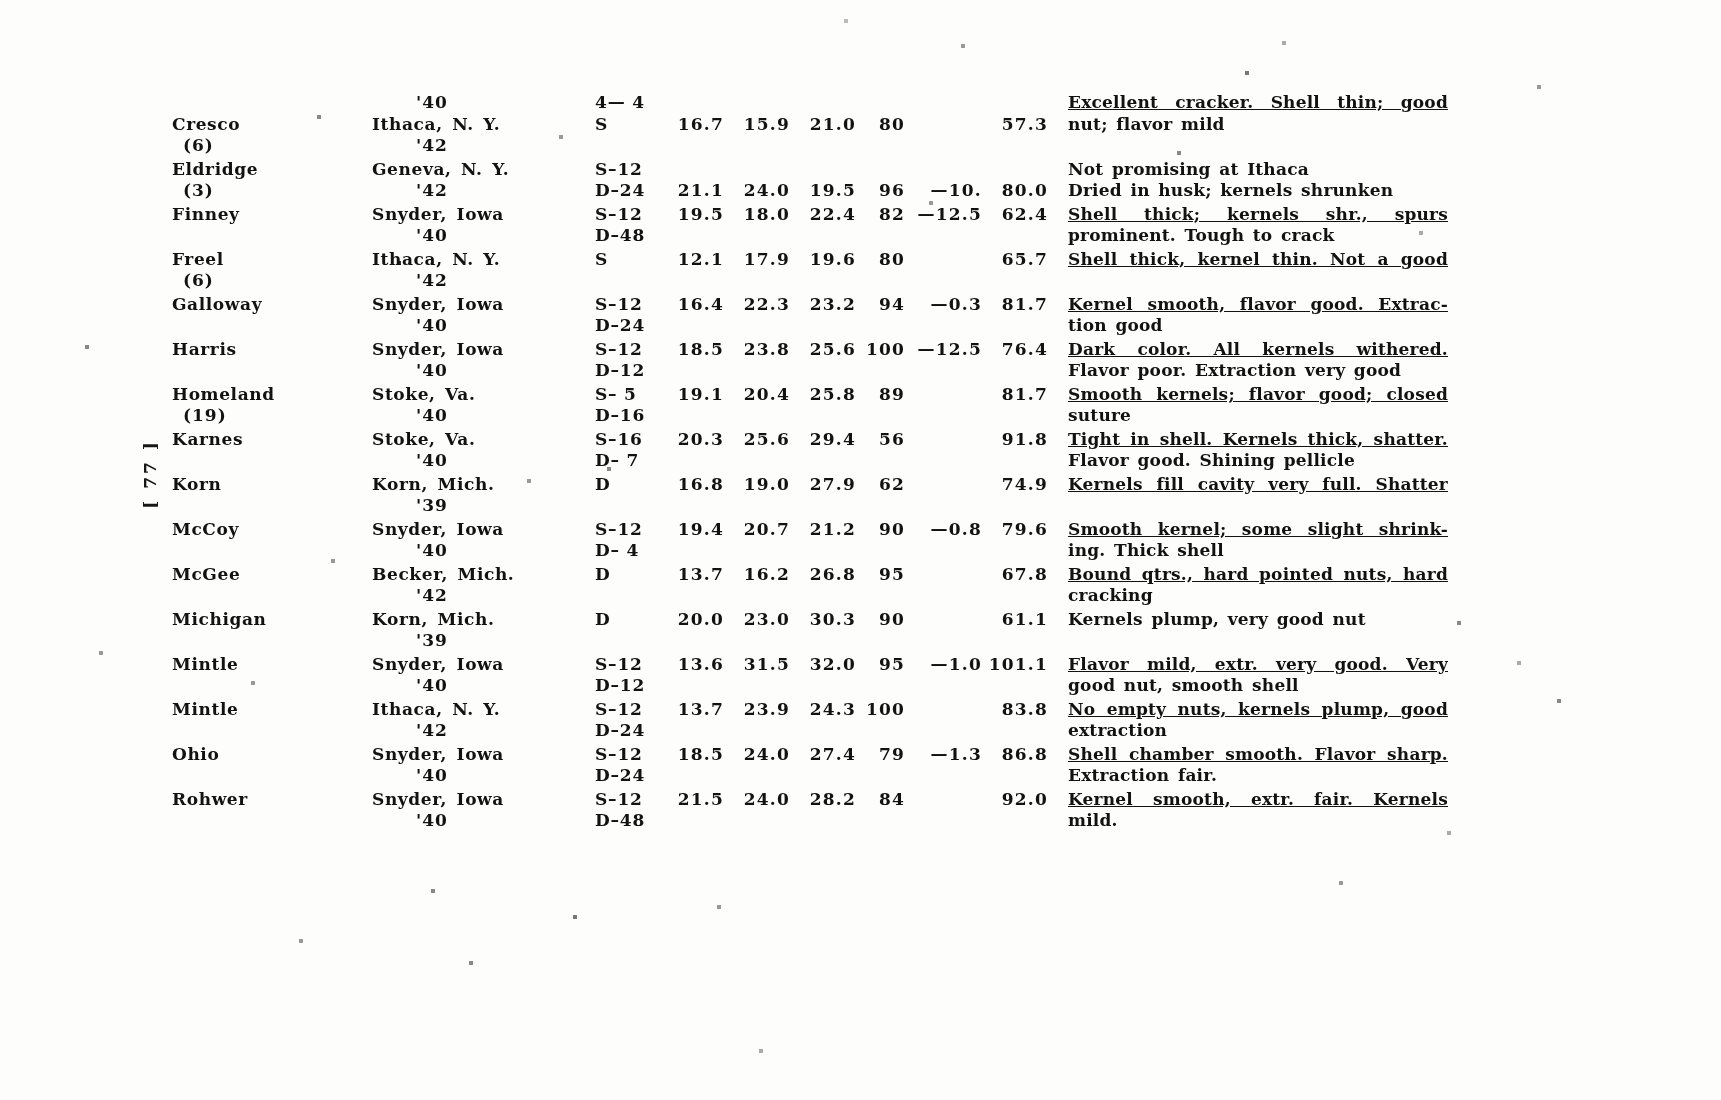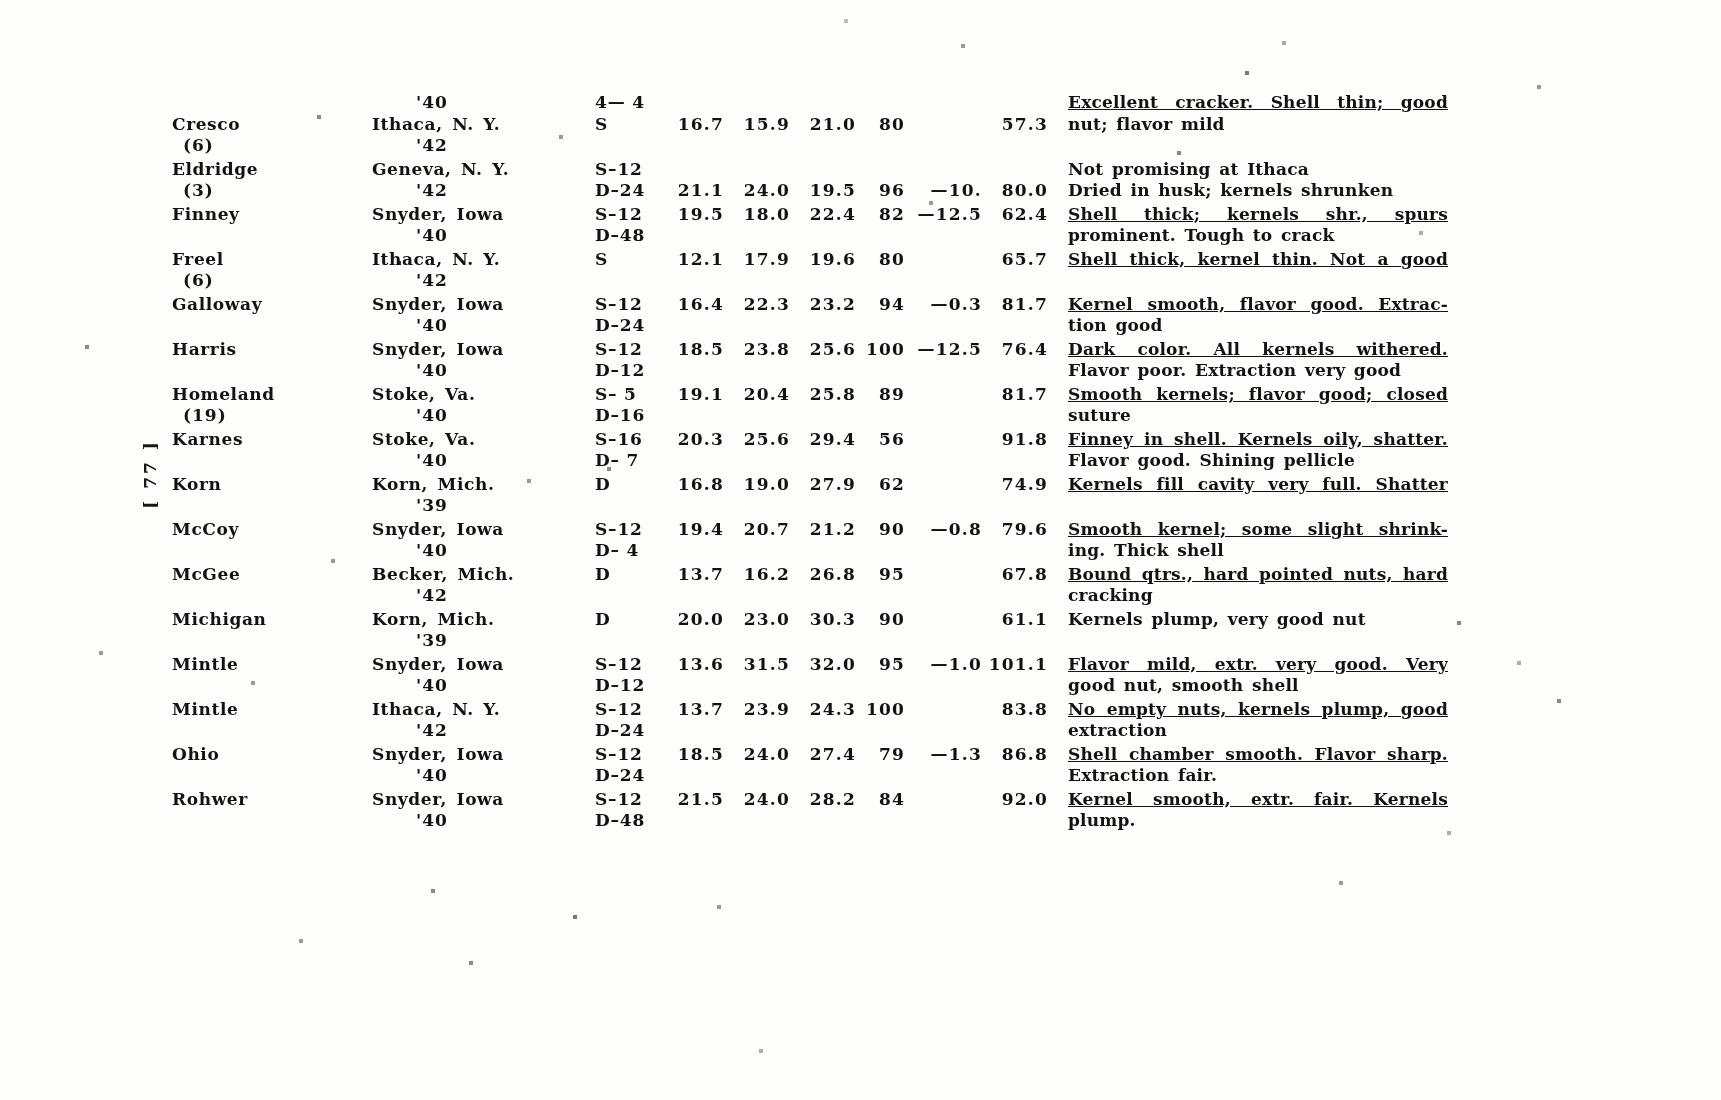--- a/index.html
+++ b/index.html
@@ -277,21 +277,21 @@
           <span class="c-name">Karnes</span>
           <span class="c-src">Stoke, Va.</span>
           <span class="c-code">S–16</span>
           <span class="c-num">20.3</span>
           <span class="c-num">25.6</span>
           <span class="c-num">29.4</span>
           <span class="c-num">56</span>
           <span class="c-num"></span>
           <span class="c-num">91.8</span>
           <span class=""></span>
-          <span class="c-rem just">Finney in shell. Kernels oily, shatter.</span>
+          <span class="c-rem just">Tight in shell. Kernels thick, shatter.</span>
         </div>
         <div class="line">
           <span class="c-name"></span>
           <span class="c-src year">'40</span>
           <span class="c-code">D– 7</span>
           <span class="c-num"></span>
           <span class="c-num"></span>
           <span class="c-num"></span>
           <span class="c-num"></span>
           <span class="c-num"></span>
@@ -514,17 +514,17 @@
           <span class="c-name"></span>
           <span class="c-src year">'40</span>
           <span class="c-code">D–48</span>
           <span class="c-num"></span>
           <span class="c-num"></span>
           <span class="c-num"></span>
           <span class="c-num"></span>
           <span class="c-num"></span>
           <span class="c-num"></span>
           <span class=""></span>
-          <span class="c-rem">plump.</span>
+          <span class="c-rem">mild.</span>
         </div>
       </div>
     </div>
 </div>
 
 </body></html>

